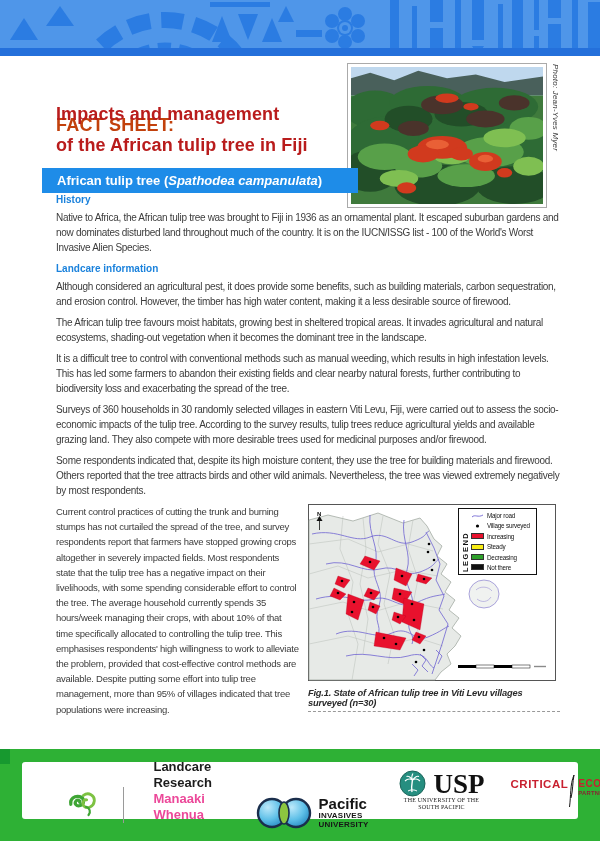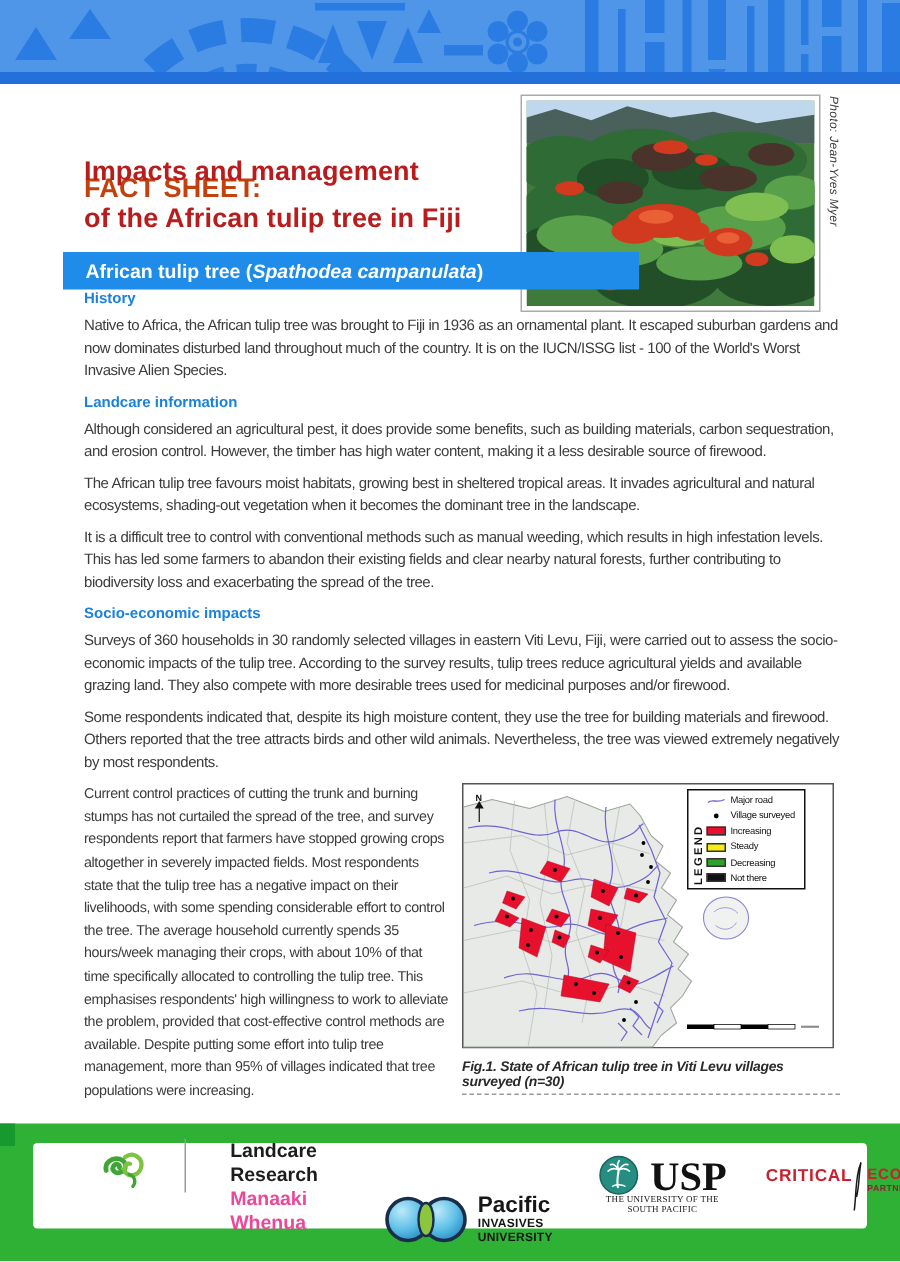--- a/index.html
+++ b/index.html
@@ -13,21 +13,21 @@
   
   .kicker { position:absolute; left:56px; top:76px; font-size:18px; font-weight:bold; color:#c2410c; letter-spacing:0.2px;margin-top:39px; }
   .title { position:absolute; left:56px; top:99px; font-size:18px; font-weight:bold; color:#b91c1c; line-height:31px; letter-spacing:0.1px; }
 
   
   .photo-frame { position:absolute; left:347px; top:63px; width:200px; height:145px; background:#fff; border:1px solid #aaa; padding:3px; }
   .photo-frame svg { display:block; width:100%; height:100%; }
   .photo-credit { position:absolute; left:551px; top:64px; height:150px; writing-mode:vertical-rl; font-size:8px; font-style:italic; color:#3a3a3a; letter-spacing:0.2px; }
 
   
-  .species-bar { position:absolute; left:42px; top:168px; width:384px; height:25px; background:#1E8CE8; color:#fff; font-size:13px; font-weight:bold; line-height:25px; padding-left:15px; white-space:nowrap; }
+  .species-bar { position:absolute; left:42px; top:168px; width:316px; height:25px; background:#1E8CE8; color:#fff; font-size:13px; font-weight:bold; line-height:25px; padding-left:15px; white-space:nowrap; }
   .species-bar i { font-style:italic; }
 
   
   .content { position:absolute; left:56px; top:194px; width:510px; }
   h3.sec { font-size:10px; font-weight:bold; color:#1B82DC; margin:8px 0 5px 0; }
   h3.sec:first-child { margin-top:0; }
   .content p { font-size:10px; line-height:15px; color:#3c3c3c; letter-spacing:-0.3px; margin:0 0 6px 0; }
 
   .twocol { display:flex; gap:8px; margin-top:2px; }
   .col-text { width:244px; }
@@ -45,21 +45,21 @@
   .sym { width:13px; height:6px; flex:0 0 13px; position:relative; }
   .sym-swatch { border:0.5px solid #333; }
   .sym-road svg, .sym-dot svg { display:block; width:13px; height:6px; }
   .fig-caption { margin-top:7px; font-size:9.3px; font-style:italic; font-weight:bold; color:#2a2a2a; letter-spacing:-0.2px; padding-bottom:3px; border-bottom:1px dashed #999; }
 
   
   .footer { position:absolute; left:0; top:749px; width:600px; height:92px; background:#2EB135; }
   .footer-notch { position:absolute; left:0; top:0; width:10px; height:15px; background:#17992F; }
   .logo-panel { position:absolute; left:22px; top:13px; width:556px; height:57px; background:#fff; border-radius:3px; display:flex; align-items:center; padding:0 18px 0 45px; gap:0; }
 
-  .logo-landcare { display:flex; align-items:flex-start;gap:20px; }
+  .logo-landcare { display:flex; align-items:flex-end;gap:20px; }
   .lc-divider { width:2px; height:36px; background:#9a9a9a; margin:0 9px 0 7px; }
   .lc-line1 { font-size:13px; font-weight:bold; color:#1c1c1c; line-height:16px; }
   .lc-line2 { font-size:13px; font-weight:bold; color:#ec4899; line-height:16px; }
 
   .logo-pii { display:flex; align-items:center; margin-left:26px;margin-top:44px; }
   .pii-text { margin-left:5px; }
   .pii-line1 { font-size:15px; font-weight:bold; color:#161616; line-height:14px; }
   .pii-line2 { font-size:8px; font-weight:bold; color:#161616; line-height:9px; letter-spacing:0.2px; }
 
   .logo-usp { display:flex; flex-direction:column; align-items:center; margin-left:30px; }
@@ -196,21 +196,20 @@
 
   <div class="content">
     <h3 class="sec">History</h3>
     <p>Native to Africa, the African tulip tree was brought to Fiji in 1936 as an ornamental plant. It escaped suburban gardens and now dominates disturbed land throughout much of the country. It is on the IUCN/ISSG list - 100 of the World's Worst Invasive Alien Species.</p>
 
     <h3 class="sec">Landcare information</h3>
     <p>Although considered an agricultural pest, it does provide some benefits, such as building materials, carbon sequestration, and erosion control. However, the timber has high water content, making it a less desirable source of firewood.</p>
     <p>The African tulip tree favours moist habitats, growing best in sheltered tropical areas. It invades agricultural and natural ecosystems, shading-out vegetation when it becomes the dominant tree in the landscape.</p>
     <p>It is a difficult tree to control with conventional methods such as manual weeding, which results in high infestation levels. This has led some farmers to abandon their existing fields and clear nearby natural forests, further contributing to biodiversity loss and exacerbating the spread of the tree.</p>
 
-    <h3 class="sec">Socio-economic impacts</h3>
     <p>Surveys of 360 households in 30 randomly selected villages in eastern Viti Levu, Fiji, were carried out to assess the socio-economic impacts of the tulip tree. According to the survey results, tulip trees reduce agricultural yields and available grazing land. They also compete with more desirable trees used for medicinal purposes and/or firewood.</p>
     <p>Some respondents indicated that, despite its high moisture content, they use the tree for building materials and firewood. Others reported that the tree attracts birds and other wild animals. Nevertheless, the tree was viewed extremely negatively by most respondents.</p>
 
     <div class="twocol">
       <div class="col-text">
         <p>Current control practices of cutting the trunk and burning stumps has not curtailed the spread of the tree, and survey respondents report that farmers have stopped growing crops altogether in severely impacted fields. Most respondents state that the tulip tree has a negative impact on their livelihoods, with some spending considerable effort to control the tree. The average household currently spends 35 hours/week managing their crops, with about 10% of that time specifically allocated to controlling the tulip tree. This emphasises respondents' high willingness to work to alleviate the problem, provided that cost-effective control methods are available. Despite putting some effort into tulip tree management, more than 95% of villages indicated that tree populations were increasing.</p>
       </div>
 
       <div class="figure">
         <div class="map-wrap">

